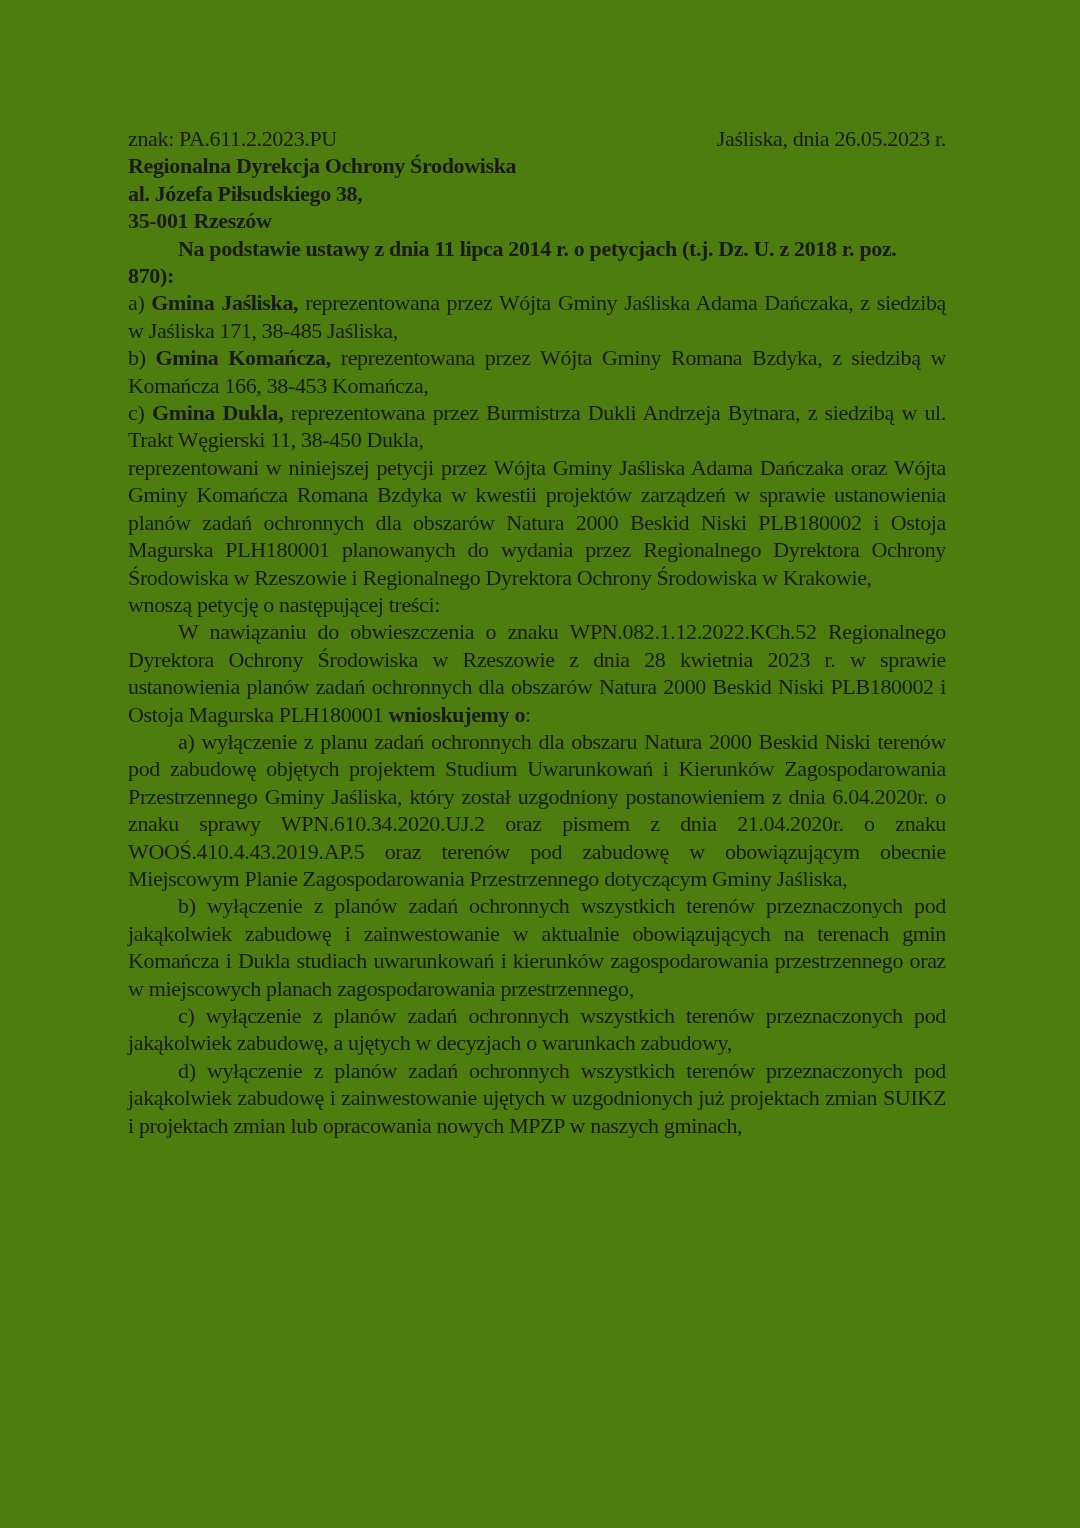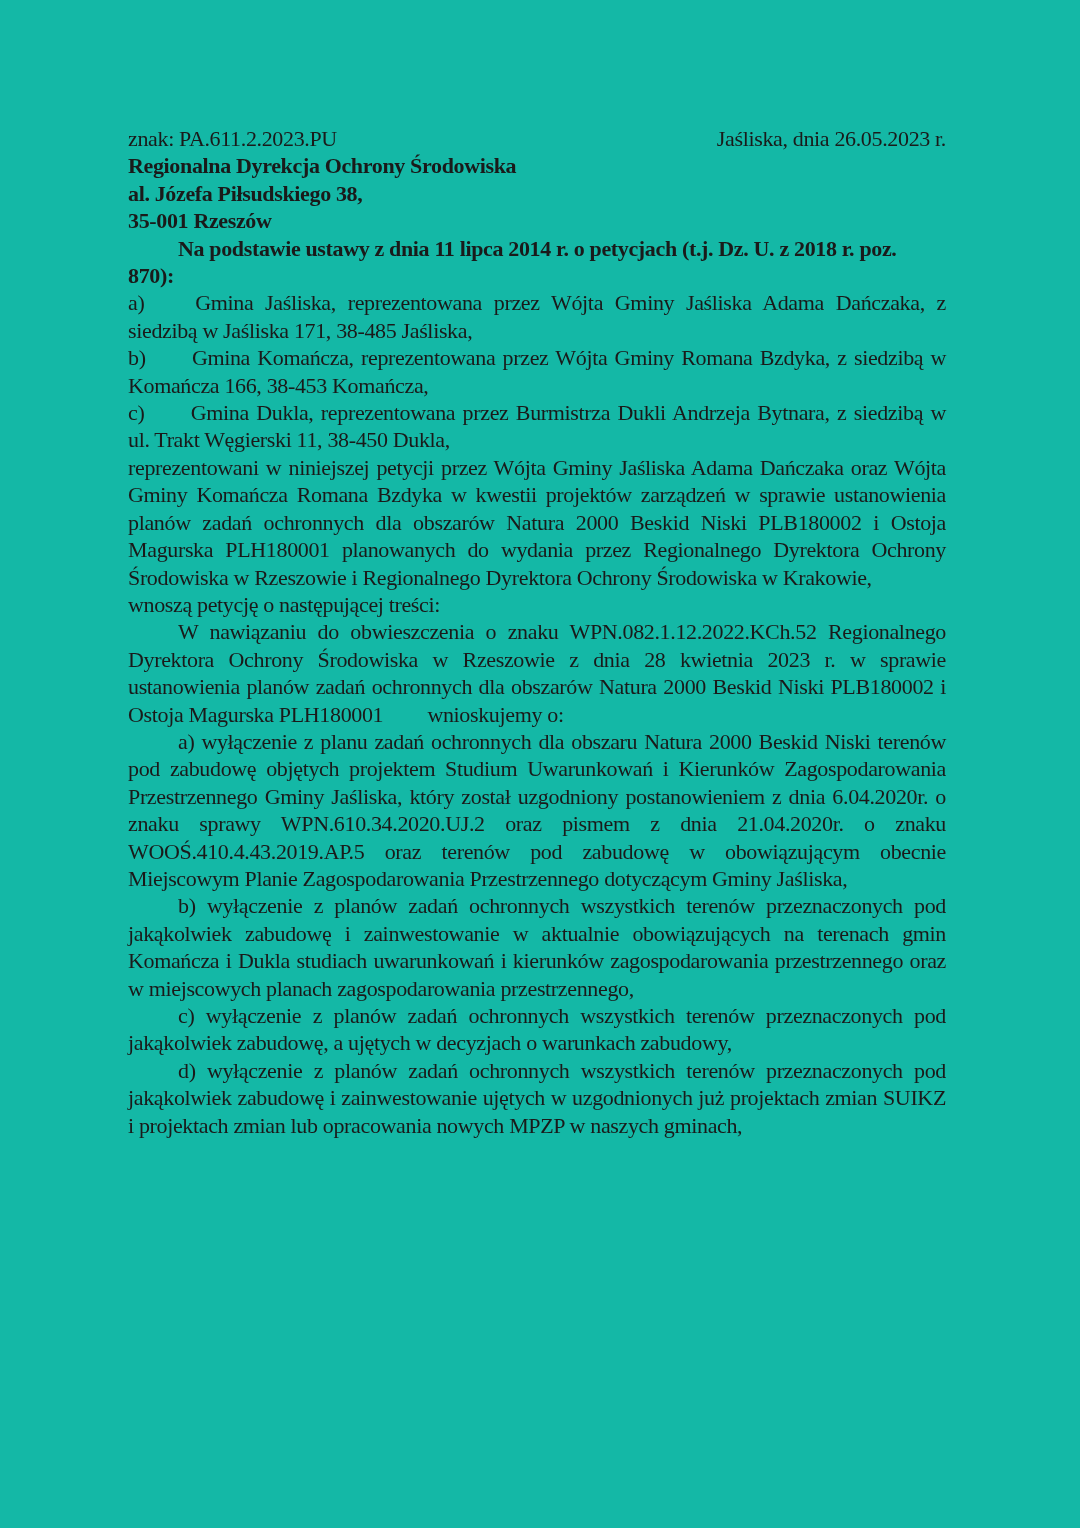--- a/index.html
+++ b/index.html
@@ -6,21 +6,21 @@
   html, body {
     margin: 0;
     padding: 0;
     background: #ffffff;
   }
   .page {
     position: relative;
     width: 1080px;
     height: 1528px;
     box-sizing: border-box;
-    background: #14b8a6;
+    background: #4d7c0f;
     color: #1a1a1a;
     font-family: "Liberation Serif", "DejaVu Serif", serif;
     font-size: 22px;
     line-height: 27.4px;
     letter-spacing: -0.35px;
     padding: 125px 134px 0 128px;
     overflow: hidden;
   }
   .page p, .page div {
     margin: 0;
@@ -57,21 +57,21 @@
     margin-bottom: 27px;
   }
   .petition-heading {
     text-align: left;
     font-weight: normal;
     margin-bottom: 27px;
   }
   .indent {
     text-indent: 50px;
   }
-  b { font-weight: normal; margin-left: 39px; }
+  b { font-weight: bold; }
 </style>
 </head>
 <body>
 
 <div class="page">
 
   <div class="header-row">
     <span>znak: PA.611.2.2023.PU</span>
     <span>Jaśliska, dnia 26.05.2023 r.</span>
   </div>

